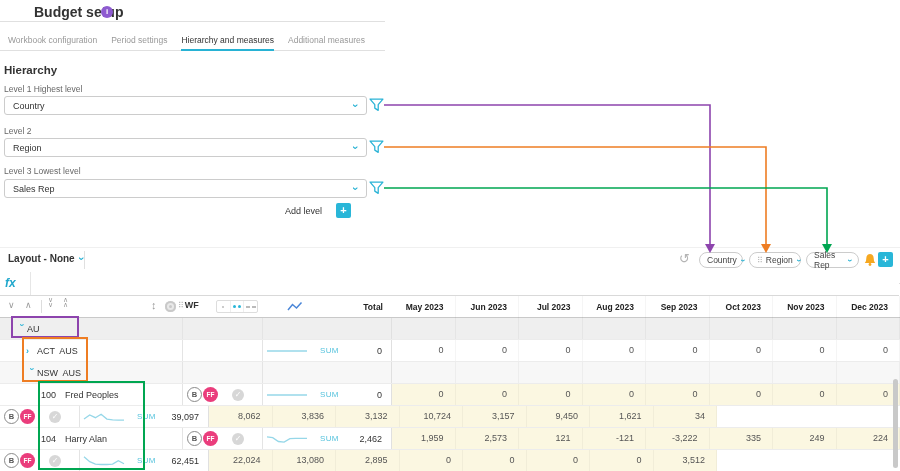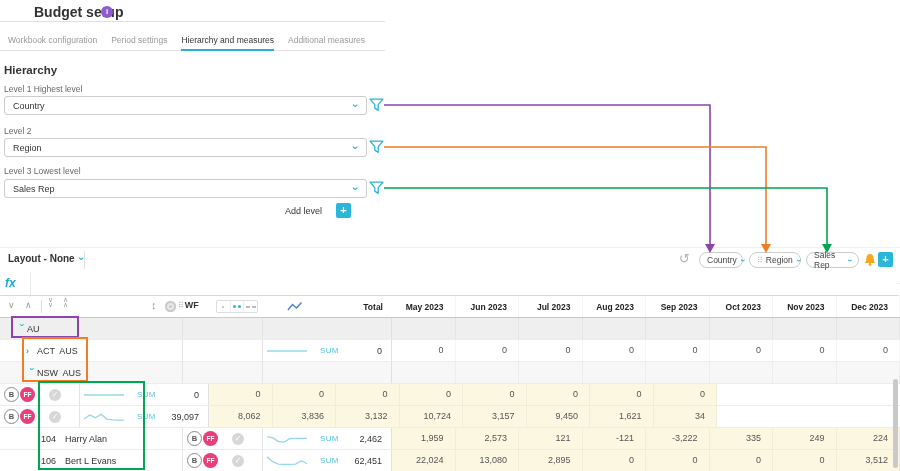--- a/index.html
+++ b/index.html
@@ -300,20 +300,24 @@
           <div class="cell monthc"></div>
           <div class="cell monthc"></div>
           <div class="cell monthc"></div>
           <div class="cell monthc"></div>
           <div class="cell monthc"></div>
           <div class="cell monthc"></div>
           <div class="cell monthc"></div>
           <div class="cell monthc"></div>
         </div>
         <div class="grow" style="background: rgb(255, 255, 255);">
+          <div class="cell namec ind2">
+            <span class="rcode">100</span>
+            <span class="rname">Fred Peoples</span>
+          </div>
           <div class="cell wfc">
             <span class="bcirc">B</span>
             <span class="ffcirc">FF</span>
             <span class="checkcirc">✓</span>
           </div>
           <div class="cell sparkc">
             <svg width="42" height="16" class="sparksvg">
               <polyline points="1.0,8.0 6.7,8.0 12.4,8.0 18.1,8.0 23.9,8.0 29.6,8.0 35.3,8.0 41.0,8.0" fill="none" stroke="#96d7e8" stroke-width="1.3"></polyline>
             </svg>
             <span class="agg" style="color: rgb(86, 195, 221);">SUM</span>
@@ -370,24 +374,20 @@
           <div class="cell monthc" style="background: rgb(251, 247, 225);">1,959</div>
           <div class="cell monthc" style="background: rgb(251, 247, 225);">2,573</div>
           <div class="cell monthc" style="background: rgb(251, 247, 225);">121</div>
           <div class="cell monthc" style="background: rgb(251, 247, 225);">-121</div>
           <div class="cell monthc" style="background: rgb(251, 247, 225);">-3,222</div>
           <div class="cell monthc" style="background: rgb(251, 247, 225);">335</div>
           <div class="cell monthc" style="background: rgb(251, 247, 225);">249</div>
           <div class="cell monthc" style="background: rgb(251, 247, 225);">224</div>
         </div>
         <div class="grow" style="background: rgb(255, 255, 255);">
-          <div class="cell namec ind2">
-            <span class="rcode">106</span>
-            <span class="rname">Bert L Evans</span>
-          </div>
           <div class="cell wfc">
             <span class="bcirc">B</span>
             <span class="ffcirc">FF</span>
             <span class="checkcirc">✓</span>
           </div>
           <div class="cell sparkc">
             <svg width="42" height="16" class="sparksvg">
               <polyline points="1.0,3.8 6.7,8.7 12.4,11.1 18.1,11.5 23.9,11.5 29.6,11.1 35.3,7.7 41.0,10.8" fill="none" stroke="#96d7e8" stroke-width="1.3"></polyline>
             </svg>
             <span class="agg" style="color: rgb(86, 195, 221);">SUM</span>

